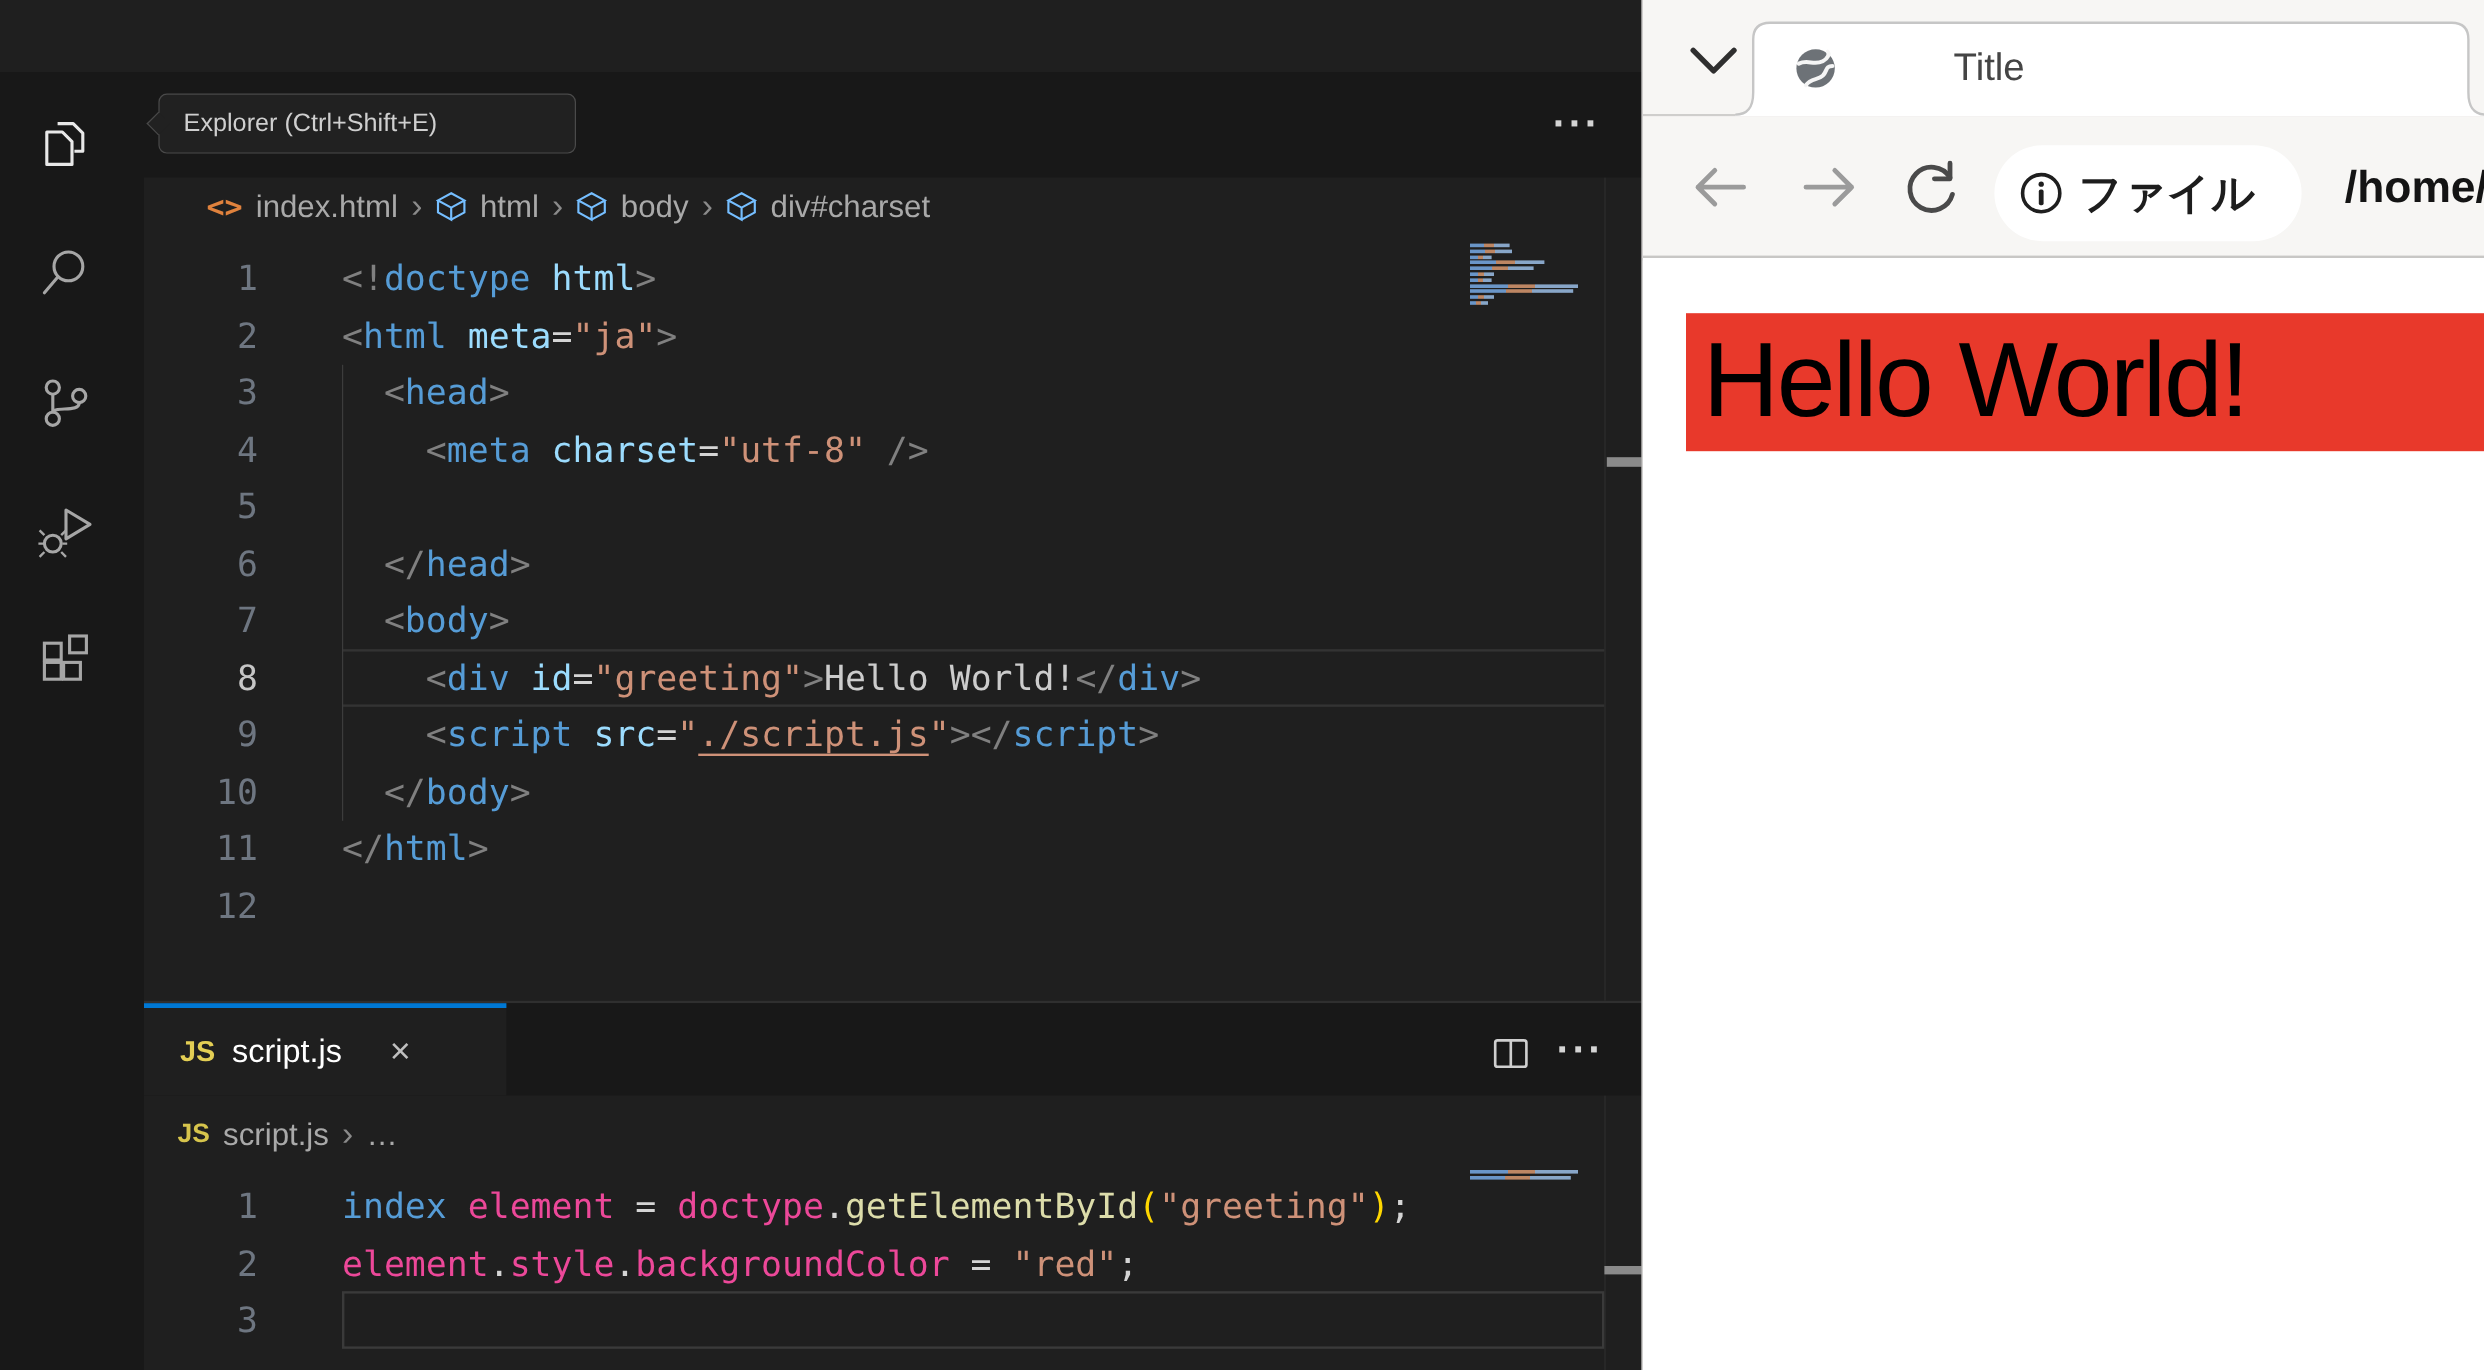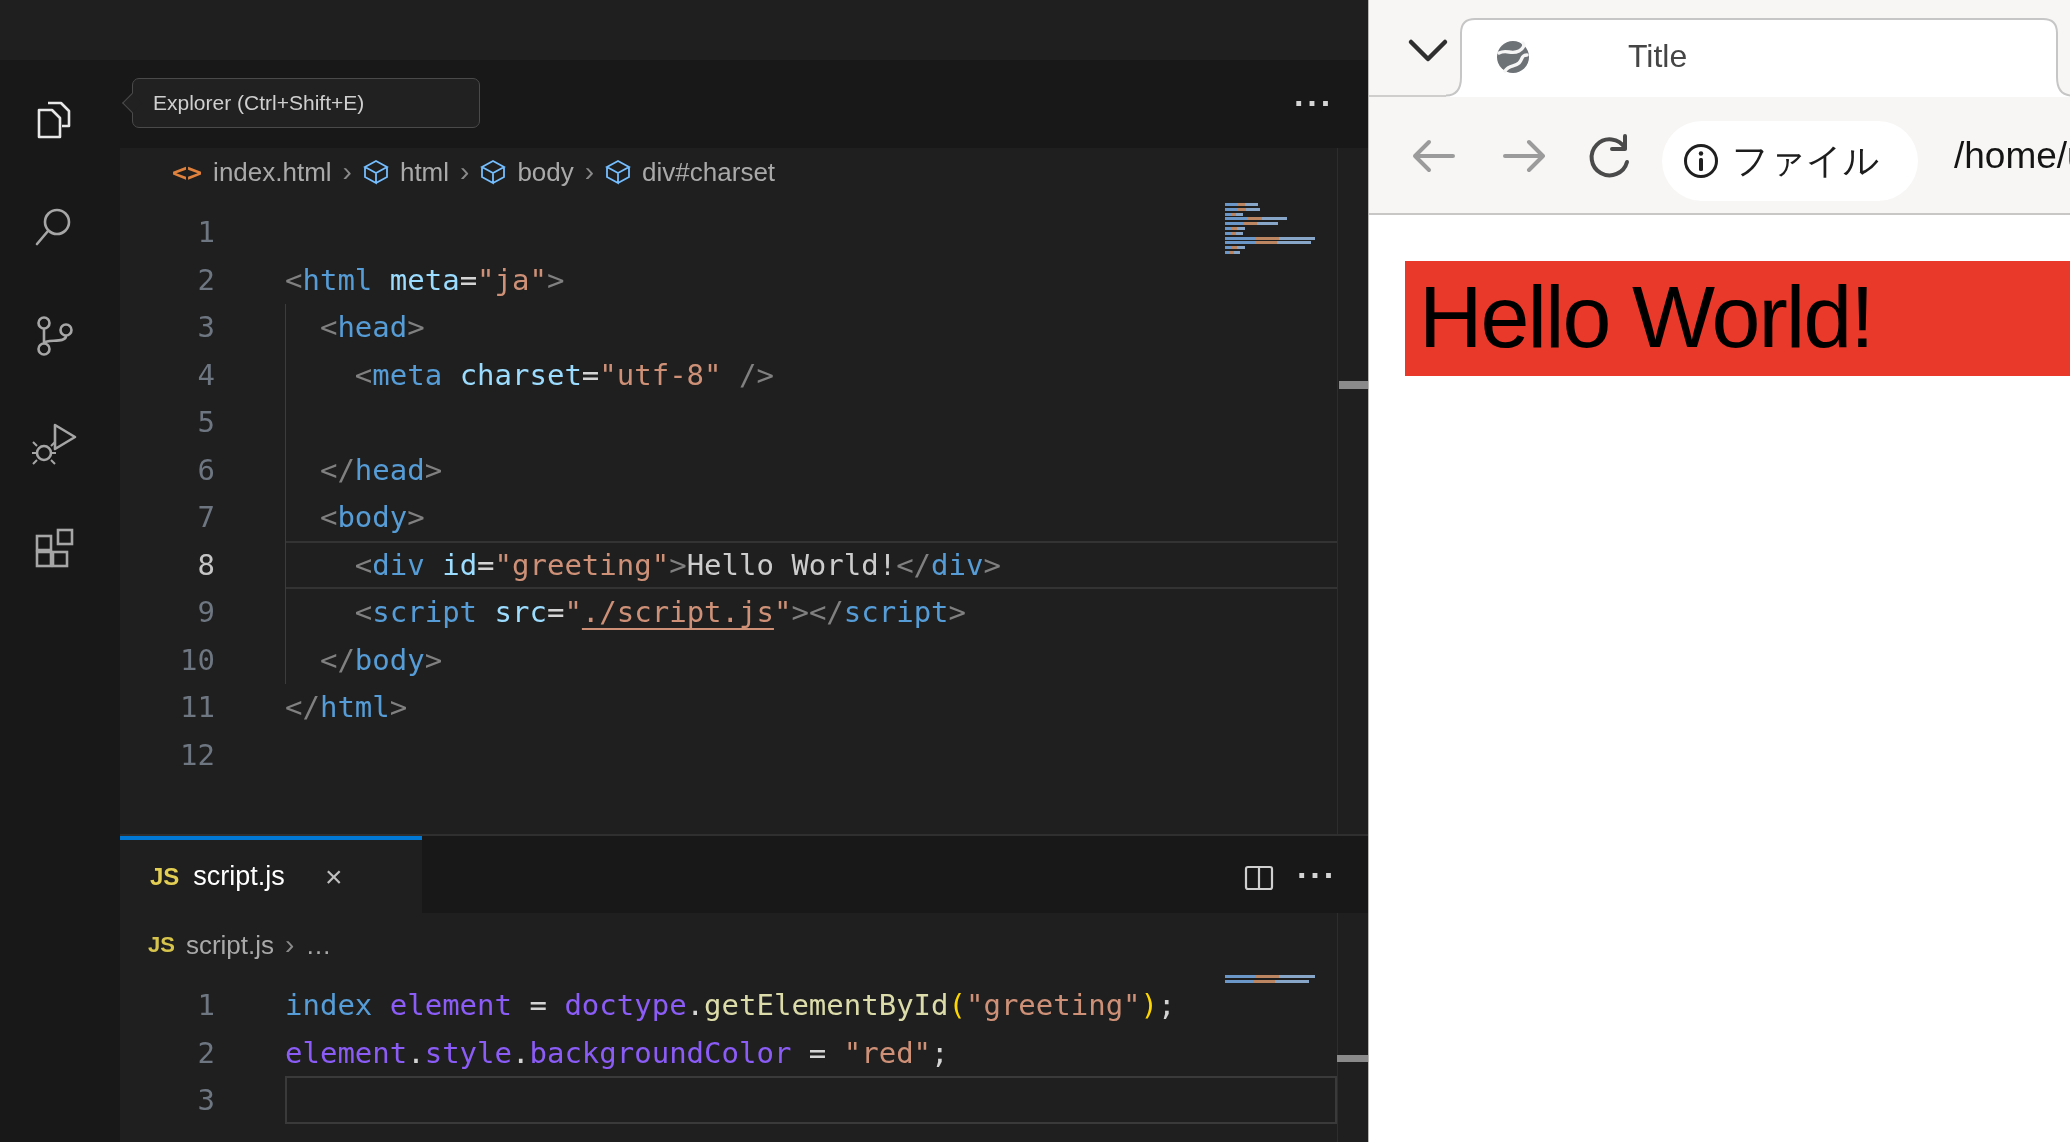--- a/index.html
+++ b/index.html
@@ -28,21 +28,21 @@
   .codewrap { position:absolute; left:0; right:0; }
   .code-line { position:absolute; left:0; width:1368px; height:48px; line-height:48px;
     font-family:"DejaVu Sans Mono", monospace; font-size:29px; }
   .code-line .ln { position:absolute; left:120px; width:95px; text-align:right; color:#6e7681; }
   .code-line .ln.active { color:#c6c6c6; }
   .code-line .ct { position:absolute; left:285px; white-space:pre; color:#cccccc; }
   .hl { position:absolute; left:285px; width:1052px; top:0; height:48px; }
   .hl.lines { border-top:2px solid #333333; border-bottom:2px solid #333333; }
   .hl.box { border:2px solid #3a3a3a; }
   .tk-p{color:#808080} .tk-tag{color:#569cd6} .tk-attr{color:#9cdcfe} .tk-str{color:#ce9178}
-  .tk-txt{color:#cccccc} .tk-kw{color:#569cd6} .tk-var{color:#8b5cf6} .tk-fn{color:#dcdcaa}
+  .tk-txt{color:#cccccc} .tk-kw{color:#569cd6} .tk-var{color:#ec4899} .tk-fn{color:#dcdcaa}
   .tk-br{color:#ffd700} .tk-op{color:#d4d4d4} .tk-sp{color:#cccccc}
   .tk-link{color:#ce9178; text-decoration:underline; text-underline-offset:6px;}
   .indent-guide { position:absolute; width:1px; background:#3c3c3c; }
   .vborder { position:absolute; width:1px; background:#2d2d2d; }
   .cursor-mark { position:absolute; background:#8a8a8a; }
   .minimap { position:absolute; left:1225px; }
   .mm-bar { position:absolute; height:3px;
     background:linear-gradient(90deg,#6a96c8 0 35%,#bd8663 35% 60%,#88a6c8 60% 100%); }
   
   .tooltip { position:absolute; left:132px; top:78px; width:348px; height:50px; background:#212121;
@@ -60,21 +60,21 @@
   .js-badge { color:#e3ce54; font-weight:bold; font-size:24px; }
   
   .browser { position:absolute; left:1368px; top:0; width:702px; height:1142px; background:#ffffff;
     border-left:1px solid #b9b7b5; }
   .b-tabstrip { position:absolute; left:0; top:0; width:702px; height:97px; background:#f7f6f4; }
   .b-toolbar-line { position:absolute; left:0; top:95px; width:702px; height:2px; background:#cfcecc; z-index:1; }
   .b-tab-svg { position:absolute; left:77px; top:16px; z-index:2; }
   .b-tab-content { position:absolute; left:77px; top:16px; width:626px; height:81px; z-index:3; }
   .b-title { position:absolute; left:182px; top:0; height:81px; line-height:81px; font-size:32px; color:#454545; }
   .b-toolbar { position:absolute; left:0; top:97px; width:702px; height:118px; background:#f7f6f4;
-    border-bottom:2px solid #c8c7c5; z-index:4; }
+    border-bottom:2px solid #c8c7c5; z-index:4;font-weight:bold; }
   .chip { position:absolute; left:293px; top:24px; width:256px; height:80px; background:#ffffff;
     border-radius:40px; display:flex; align-items:center; padding-left:20px; gap:12px; }
   .chip .chip-lbl { font-size:36px; color:#1d1d1d; }
   .b-url { position:absolute; left:585px; top:0; height:118px; line-height:118px; font-size:37px;
     color:#141414; white-space:nowrap; }
   .b-content { position:absolute; left:0; top:217px; width:702px; height:925px; background:#ffffff; }
   .red-div { position:absolute; left:36px; top:44px; width:666px; height:115px; }
   .red-div .hello { position:absolute; left:14px; top:0; height:115px; line-height:112px;
     font-size:88px; letter-spacing:-2px; color:#000000; font-family:"Liberation Sans",sans-serif; white-space:nowrap; }
   svg { display:block; }
@@ -145,20 +145,21 @@
       <span class="sep">›</span>
       <svg width="26" height="26" viewBox="0 0 26 26" fill="none" stroke="#75beff" stroke-width="1.8">
           <path d="M13 2 L24 8 L13 14 L2 8 z M2 8 v10 l11 6 v-10 M24 8 v10 l-11 6"></path>
         </svg>
       <span>div#charset</span>
     </div>
 
     <div class="codewrap" style="top:208px;">
         <div class="code-line" style="top: 0px;">
           <span class="ln">1</span>
+          <span class="ct"><span class="tk-p">&lt;!</span><span class="tk-tag">doctype</span><span class="tk-sp"> </span><span class="tk-attr">html</span><span class="tk-p">&gt;</span></span>
         </div>
         <div class="code-line" style="top: 47.5px;">
           <span class="ln">2</span>
           <span class="ct"><span class="tk-p">&lt;</span><span class="tk-tag">html</span><span class="tk-sp"> </span><span class="tk-attr">meta</span><span class="tk-op">=</span><span class="tk-str">"ja"</span><span class="tk-p">&gt;</span></span>
         </div>
         <div class="code-line" style="top: 95px;">
           <span class="ln">3</span>
           <span class="ct"><span class="tk-sp">  </span><span class="tk-p">&lt;</span><span class="tk-tag">head</span><span class="tk-p">&gt;</span></span>
         </div>
         <div class="code-line" style="top: 142.5px;">

